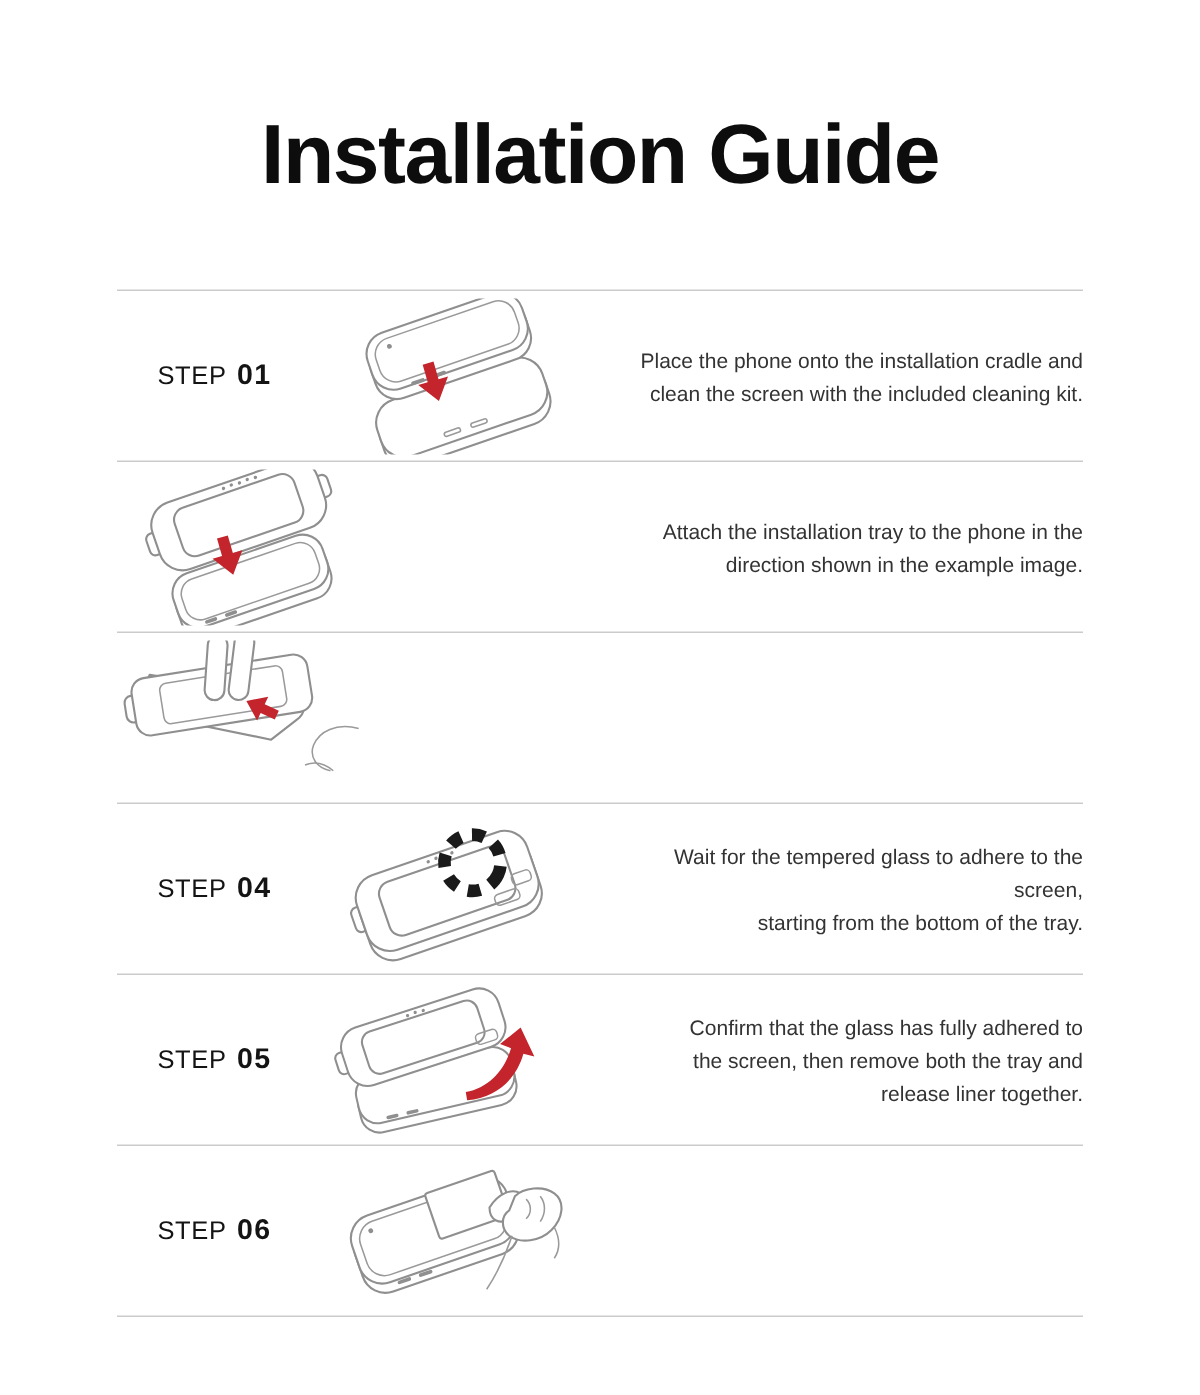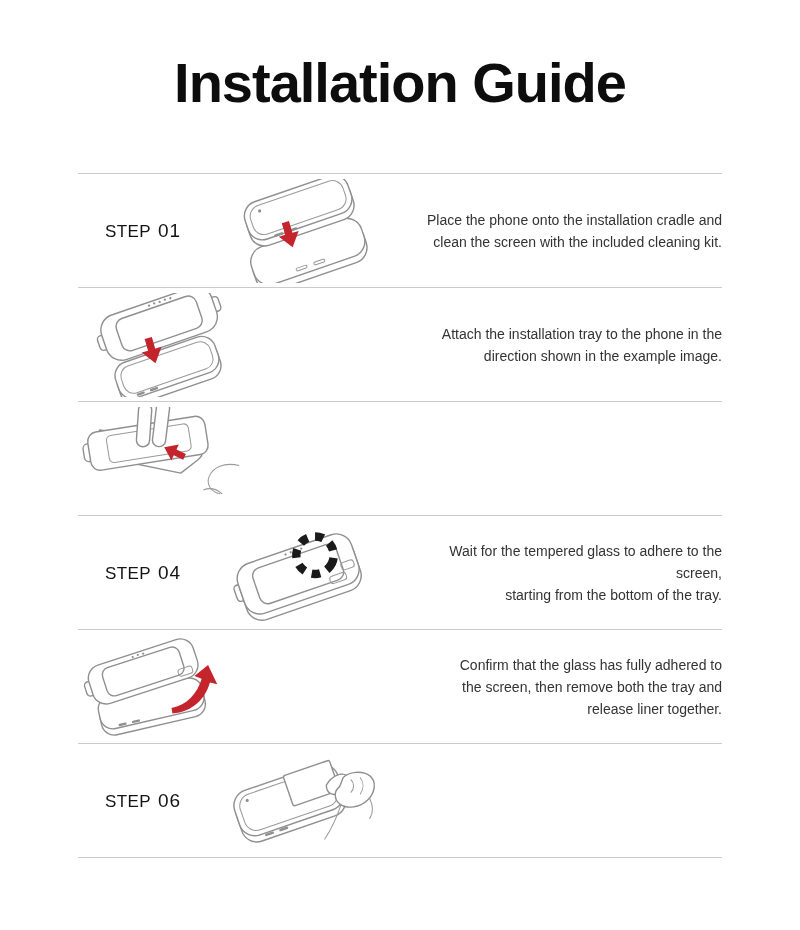--- a/index.html
+++ b/index.html
@@ -2,42 +2,42 @@
 <html><head>
 <meta charset="utf-8">
 <style>
   html,body{margin:0;padding:0;background:#ffffff;}
   body{
     width:800px;height:930px;
     font-family:"Liberation Sans",sans-serif;
     color:#111;overflow:hidden;
   }
   .page-title{
-    margin:0;padding-top:50px;
+    margin:0;padding-top:70px;
     text-align:center;
     font-size:56px;line-height:66px;
     font-weight:900;letter-spacing:-1px;
     color:#0d0d0d;
   }
   .steps{
     margin:57px 78px 0 78px; 
   }
   .step-row{
     height:113px;
     border-top:1px solid #cbcbcb;
     display:flex;align-items:center;
   }
   .step-row:last-child{border-bottom:1px solid #cbcbcb;}
   .step-label{
     padding-left:27px;width:112px;flex:0 0 auto;
     font-size:17px;color:#141414;letter-spacing:0.4px;
     white-space:nowrap;
   }
   .step-label .num{
-    font-weight:400;font-size:19px;margin-left:7px;letter-spacing:1px;
+    font-weight:700;font-size:19px;margin-left:7px;letter-spacing:1px;
   }
   .step-illo{
     width:166px;height:106px;flex:0 0 auto;
     display:flex;align-items:center;justify-content:center;
   }
   .step-text{
     margin-left:28px;flex:1 1 auto;
     font-size:14px;line-height:22px;color:#333;
     white-space:pre-line;
     text-align:right;
@@ -162,20 +162,21 @@
         </g>
 
         <circle cx="96" cy="34" r="20" fill="none" stroke="#1a1a1a" stroke-width="9" stroke-dasharray="9 8" transform="rotate(25 96 34)"></circle>
       </svg>
     </div>
     <div class="step-text">Wait for the tempered glass to adhere to the screen,
 starting from the bottom of the tray.</div>
   </div>
 
   <div class="step-row">
+    <div class="step-label"><span>STEP</span><span class="num">05</span></div>
     <div class="step-illo">
       <svg width="160" height="104" viewBox="0 0 175 106">
 
         <g transform="translate(76,68) rotate(-13)">
           <rect class="ln" x="-58" y="-8" width="116" height="36" rx="14"></rect>
           <rect class="ln" x="-58" y="-15" width="116" height="36" rx="14"></rect>
           <rect class="dt" x="-40" y="17" width="9" height="2.6" rx="1.3"></rect>
           <rect class="dt" x="-25" y="17" width="9" height="2.6" rx="1.3"></rect>
         </g>
 

